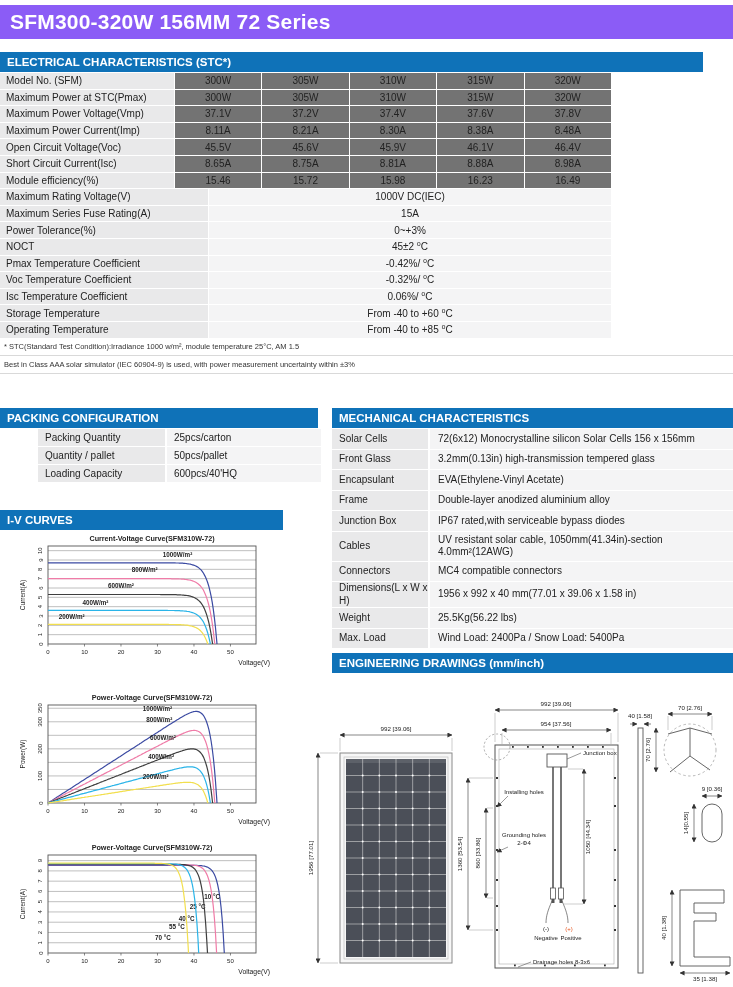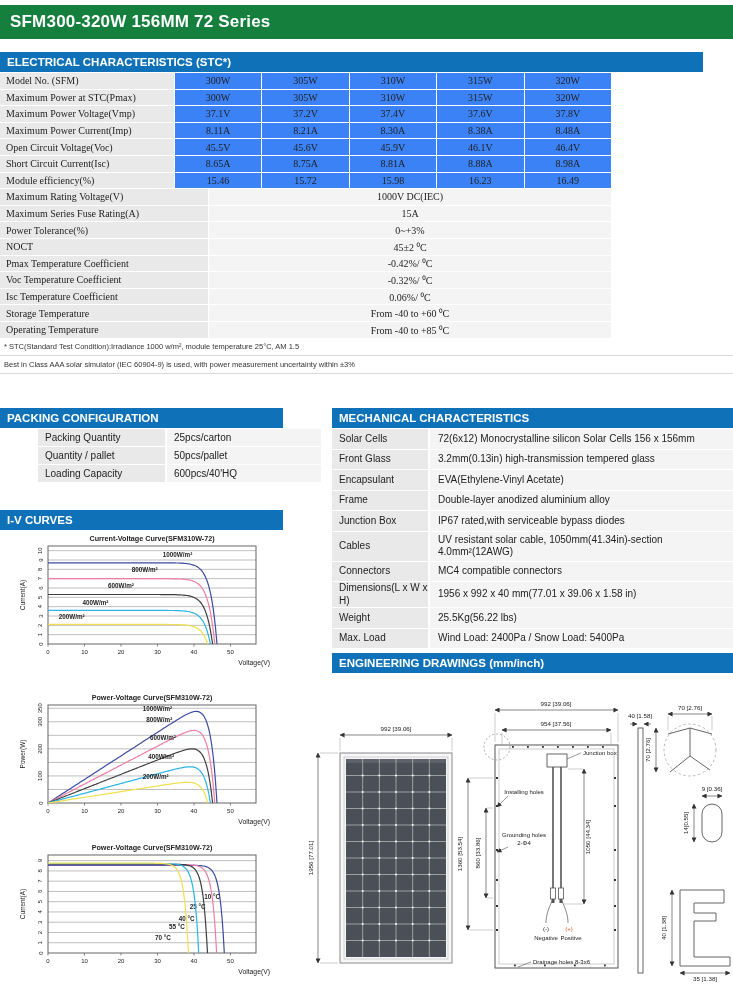--- a/index.html
+++ b/index.html
@@ -1,33 +1,33 @@
 <!DOCTYPE html>
 <html><head>
 <meta charset="utf-8">
 <style>
   html,body{margin:0;padding:0;background:#fff;}
   .page{position:relative;width:733px;height:987px;background:#fff;overflow:hidden;
         font-family:"Liberation Sans","DejaVu Sans",sans-serif;color:#222;}
-  .banner{position:absolute;left:0;top:5px;width:733px;height:34px;background:#15803d;
-          color:#fff;font-weight:bold;font-size:17px;line-height:34px;padding-left:10px;
+  .banner{position:absolute;left:0;top:5px;width:733px;height:34px;background:#8b5cf6;
+          color:#fff;font-weight:bold;font-size:21px;line-height:34px;padding-left:10px;
           box-sizing:border-box;letter-spacing:.2px;}
   .secbar{position:absolute;height:20px;background:#0f72b8;color:#fff;font-weight:bold;
           font-size:11.5px;line-height:20px;padding-left:7px;box-sizing:border-box;}
   #bar-elec{left:0;top:52px;width:703px;}
-  #bar-pack{left:0;top:408px;width:283px;}
+  #bar-pack{left:0;top:408px;width:318px;}
   #bar-mech{left:332px;top:408px;width:434px;}
   #bar-iv{left:0;top:510px;width:283px;}
   #bar-eng{left:332px;top:653px;width:401px;}
 
-  .etable{position:absolute;left:0;top:73px;width:611px;font-family:Liberation Serif, serif;}
+  .etable{position:absolute;left:0;top:73px;width:611px;}
   .erow{display:flex;margin-bottom:1px;}
   .ecell{font-size:10px;display:flex;align-items:center;height:15.6px;box-sizing:border-box;}
   .elabel{width:208px;background:#e9e9ea;padding-left:6px;}
-  .eval{width:105px;background:#3b82f6;justify-content:center;border-left:1px solid #fff;}
+  .eval{width:105px;background:#737373;justify-content:center;border-left:1px solid #fff;}
   .emerged{flex:1;background:#f4f4f5;justify-content:center;border-left:1px solid #fff;}
 
   .footnote{position:absolute;left:0;width:733px;font-size:7.5px;color:#333;
             border-bottom:1px solid #d9d9d9;padding:3px 0 4px 4px;box-sizing:border-box;}
   #fn1{top:339px;}
   #fn2{top:357px;}
 
   .ptable{position:absolute;left:0;top:429px;width:283px;margin-left:38px;}
   .prow{display:flex;margin-bottom:1px;}
   .pcell{font-size:10px;display:flex;align-items:center;height:17px;box-sizing:border-box;}

